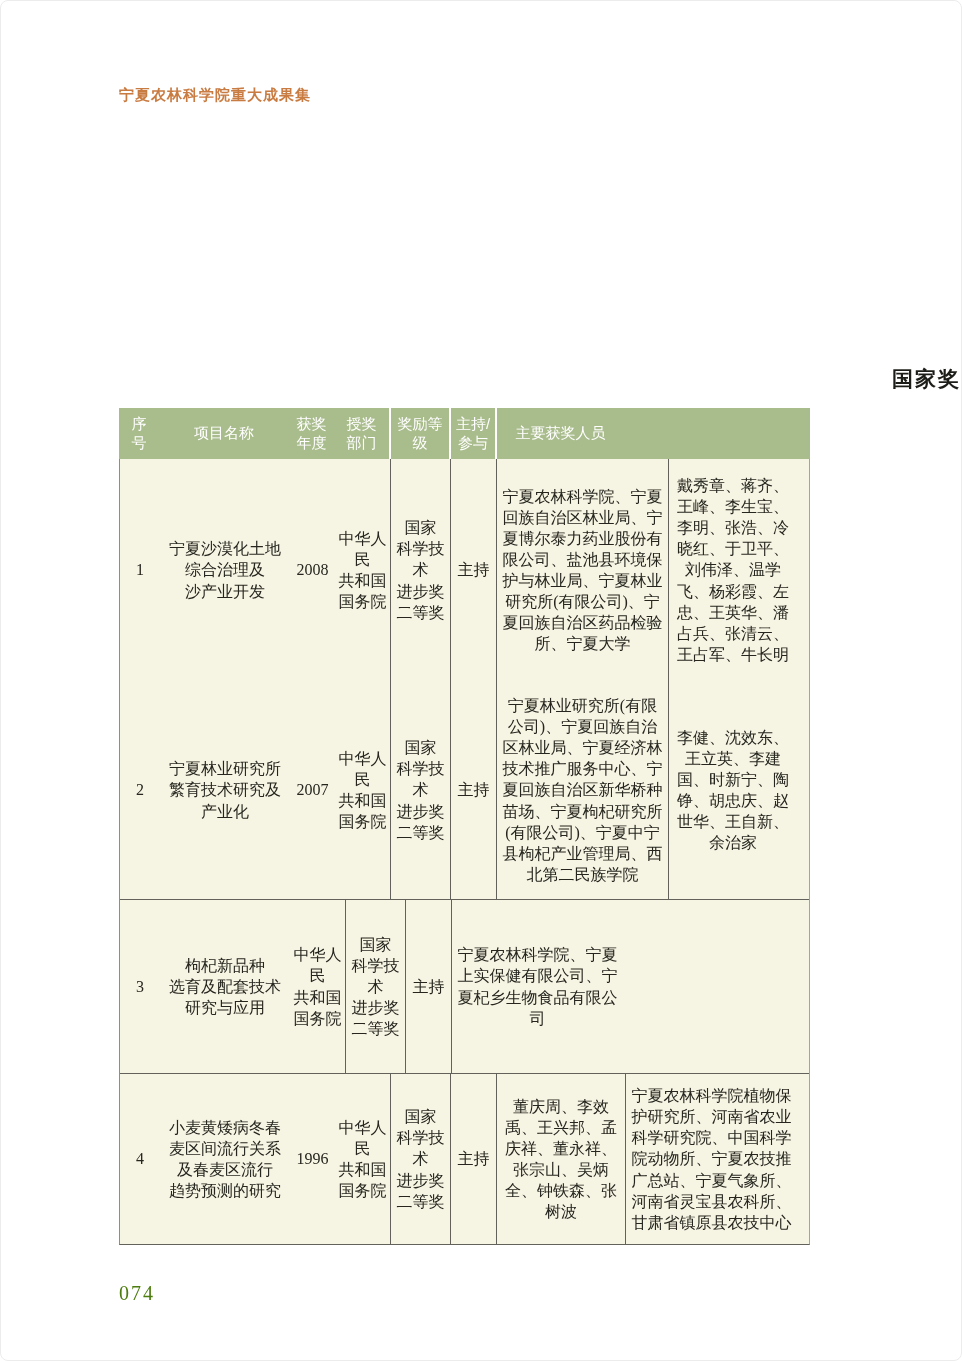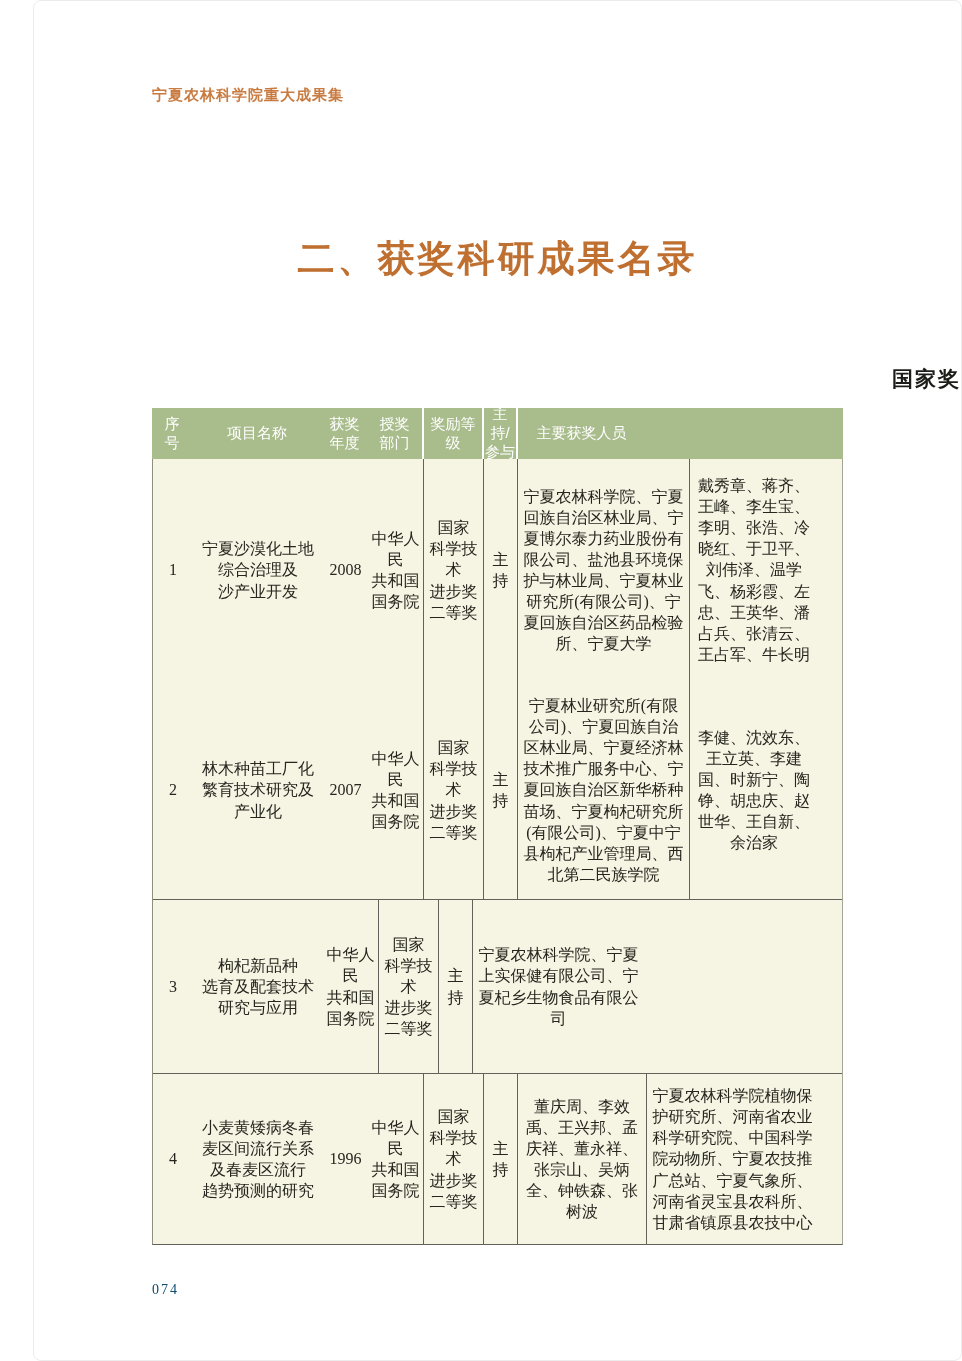--- a/index.html
+++ b/index.html
@@ -8,21 +8,20 @@
     background:#ffffff;
     font-family:"Liberation Serif","DejaVu Serif",serif;
     position:relative;
   }
   .page {
     position:absolute; inset:0;
     background:#ffffff;
     border:1px solid #ececec;
     border-radius:8px;
     overflow:hidden;
-    margin-left:33px;
   }
   .running-header {
     position:absolute; left:118px; top:85px;
     font-family:"Liberation Sans","DejaVu Sans",sans-serif;
     font-size:15px; font-weight:bold; color:#c97c42; letter-spacing:1px;
   }
   .main-title {
     position:absolute; left:0; width:100%; top:238px;
     text-align:center; font-size:37px; font-weight:bold;
     color:#bf7030; letter-spacing:3px; line-height:1.1;
@@ -55,35 +54,34 @@
   }
   .tr { display:flex; }
   .tr.divided { border-top:1px solid #62625a; }
   .td {
     display:flex; align-items:center; justify-content:center;
     text-align:center; white-space:pre-line;
     line-height:1.32; padding:10px 3px;
   }
   .td.sep { border-left:1px solid #62625a; }
   .c0{width:40px}.c1{width:130px}.c2{width:45px}.c3{width:55px}
-  .c4{width:60px}.c5{width:34px}.c6{width:172px}.c7{width:129px}
+  .c4{width:60px}.c5{width:46px}.c6{width:172px}.c7{width:129px}
   .rh1{min-height:222px}.rh2{min-height:218px}.rh3{min-height:174px}.rh4{min-height:171px}
   .page-number {
     position:absolute; left:118px; top:1281px;
-    font-size:14px; color:#0c4a6e; letter-spacing:2px;
+    font-size:20px; color:#4d7c0f; letter-spacing:2px;
   }
 </style>
 </head>
 <body>
 
 <div class="page">
 
   <div class="running-header">宁夏农林科学院重大成果集</div>
 
-  <h1 class="main-title">二、获奖科研成果名录</h1>
 
   <h2 class="section-title">国家奖</h2>
 
   <div class="awards-table">
 
     <div class="thead">
       <div class="th c0">序
 号</div>
       <div class="th c1">项目名称</div>
       <div class="th c2">获奖
@@ -111,21 +109,21 @@
 科学技术
 进步奖
 二等奖</div>
         <div class="td c5 sep">主持</div>
         <div class="td c6 sep">宁夏农林科学院、宁夏回族自治区林业局、宁夏博尔泰力药业股份有限公司、盐池县环境保护与林业局、宁夏林业研究所(有限公司)、宁夏回族自治区药品检验所、宁夏大学</div>
         <div class="td c7 sep">戴秀章、蒋齐、王峰、李生宝、李明、张浩、冷晓红、于卫平、刘伟泽、温学飞、杨彩霞、左忠、王英华、潘占兵、张清云、王占军、牛长明</div>
       </div>
 
       <div class="tr rh2">
         <div class="td c0">2</div>
-        <div class="td c1">林木种苗工厂化
+        <div class="td c1">宁夏林业研究所
 繁育技术研究及
 产业化</div>
         <div class="td c2">2007</div>
         <div class="td c3">中华人民
 共和国
 国务院</div>
         <div class="td c4 sep">国家
 科学技术
 进步奖
 二等奖</div>

